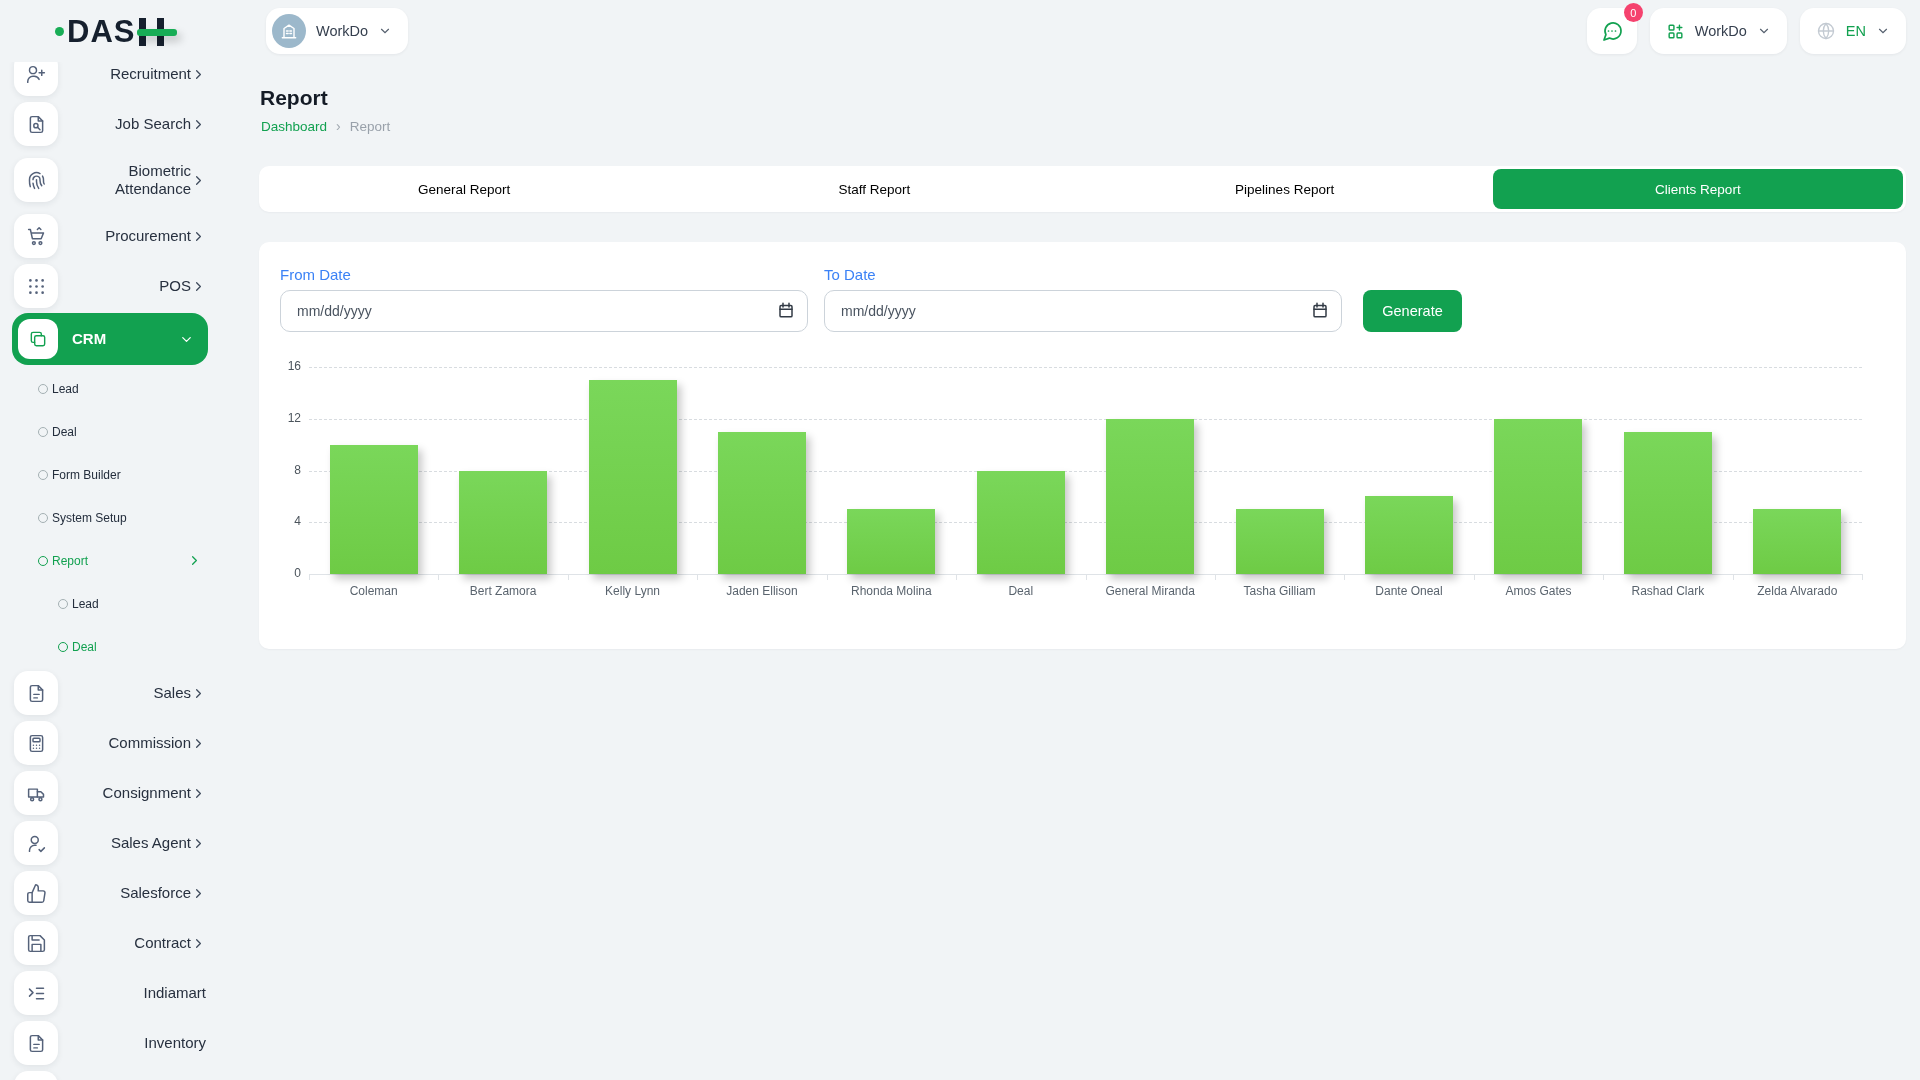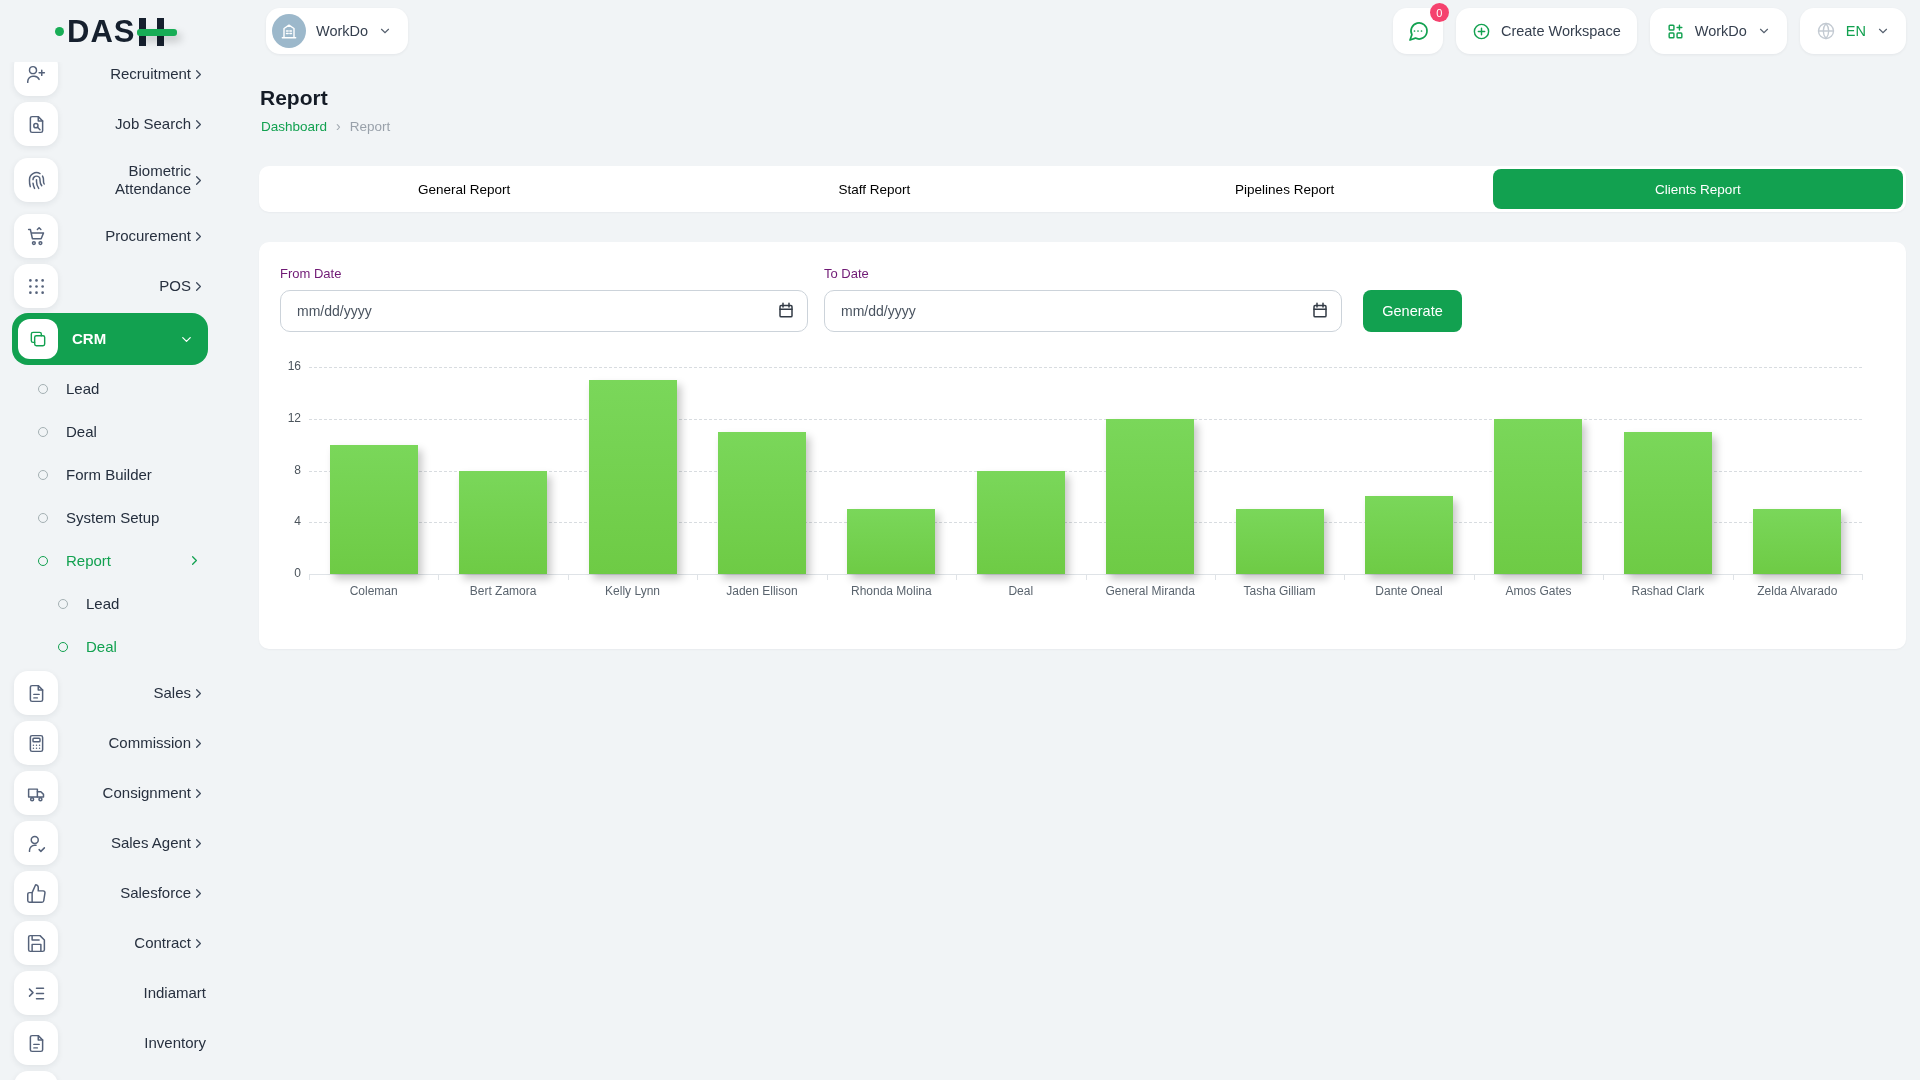--- a/index.html
+++ b/index.html
@@ -41,40 +41,40 @@
   .nav-label { margin-left:16px; font-size:15px; color:#27303f; flex:1; line-height:1.2; }
   .nav-chevron { color:#3e4a5b; flex:none; }
   .nav-active { margin:2px 10px 2px 12px; height:52px; border-radius:16px; background:#12a150; display:flex; align-items:center;
                 padding:0 14px 0 6px; cursor:pointer; }
   .nav-active .chip { width:40px; height:40px; border-radius:12px; color:#12a150; box-shadow:none; }
   .nav-active .nav-label { color:#fff; font-weight:700; margin-left:14px; }
   .nav-active .nav-chevron { color:#fff; }
   .sub-item { display:flex; align-items:center; height:43px; padding:0 16px 0 38px; cursor:pointer; }
   .sub-item.subsub { padding-left:58px; }
   .sub-bullet { width:10px; height:10px; border:1.6px solid #a4b0b3; border-radius:50%; flex:none; }
-  .sub-label { margin-left:18px; font-size:15px; color:#242e3d; flex:1; }
+  .sub-label { margin-left:4px; font-size:12px; color:#242e3d; flex:1; }
   .sub-item.active .sub-bullet { border-color:#12a150; }
   .sub-item.active .sub-label { color:#12a150; }
   .sub-item .nav-chevron { color:#12a150; }
 
   
   .page-title { position:absolute; left:260px; top:86px; font-size:21px; font-weight:700; color:#141b26; }
   .breadcrumb { position:absolute; left:261px; top:118px; display:flex; align-items:center; gap:9px; font-size:13.5px; }
   .breadcrumb .home { color:#12a150; cursor:pointer; }
   .breadcrumb .sep { color:#a0a8b0; font-size:14px; }
   .breadcrumb .current { color:#99a1aa; }
 
   .tabbar { position:absolute; left:259px; top:166px; width:1647px; height:46px; background:#fff; border-radius:10px;
             box-shadow:0 1px 2px rgba(16,24,40,.04); display:flex; }
   .tab { flex:1; display:flex; align-items:center; justify-content:center; font-size:13.5px; color:#000000; cursor:pointer; border-radius:8px; }
   .tab.active { margin:3px; background:#12a150; color:#fff; }
 
   .card { position:absolute; left:259px; top:242px; width:1647px; height:407px; background:#fff; border-radius:10px;
           box-shadow:0 1px 2px rgba(16,24,40,.04); }
-  .field-label { position:absolute; font-size:13px; color:#701a75; }
+  .field-label { position:absolute; font-size:15px; color:#3b82f6; }
   .lbl-from { left:21px; top:24px; } .lbl-to { left:565px; top:24px; }
   .date-field { position:absolute; top:48px; height:42px; }
   .df-from { left:21px; width:528px; } .df-to { left:565px; width:518px; }
   .date-field input { width:100%; height:42px; border:1px solid #ccd3da; border-radius:10px; padding:0 44px 0 16px;
                       font-size:14px; color:#b91c1c; background:#fff; font-family:inherit; outline:none; }
   .date-field input::placeholder { color:#4a5460; }
   .cal-icon { position:absolute; right:13px; top:11px; color:#333b46; pointer-events:none; }
   .generate-btn { position:absolute; left:1104px; top:48px; width:99px; height:42px; background:#12a150; color:#fff;
                   border:none; border-radius:8px; font-size:14.5px; font-family:inherit; cursor:pointer; }
 
@@ -114,29 +114,20 @@
     </span>
 </div>
 
 <div class="hdr-right">
   <div class="pill chat-pill">
     <svg width="24" height="24" viewBox="0 0 24 24" fill="none" stroke="currentColor" stroke-width="1.7" stroke-linecap="round" stroke-linejoin="round">
         <path d="M21 12a8 8 0 0 1-11.6 7.1L4 21l1.9-5.4A8 8 0 1 1 21 12z"></path>
         <path d="M8.5 12h.01M12 12h.01M15.5 12h.01"></path>
       </svg>
     <span class="badge">0</span>
-  </div>
-  <div class="pill">
-    <span class="green">
-        <svg width="19" height="19" viewBox="0 0 24 24" fill="none" stroke="currentColor" stroke-width="1.8" stroke-linecap="round">
-          <circle cx="12" cy="12" r="9"></circle>
-          <path d="M12 8v8M8 12h8"></path>
-        </svg>
-      </span>
-    <span>Create Workspace</span>
   </div>
   <div class="pill">
     <span class="green">
         <svg width="19" height="19" viewBox="0 0 24 24" fill="none" stroke="currentColor" stroke-width="1.8" stroke-linecap="round" stroke-linejoin="round">
           <rect x="4" y="4" width="6" height="6" rx="1"></rect>
           <rect x="4" y="14" width="6" height="6" rx="1"></rect>
           <rect x="14" y="14" width="6" height="6" rx="1"></rect>
           <path d="M17 4v6M14 7h6"></path>
         </svg>
       </span>

